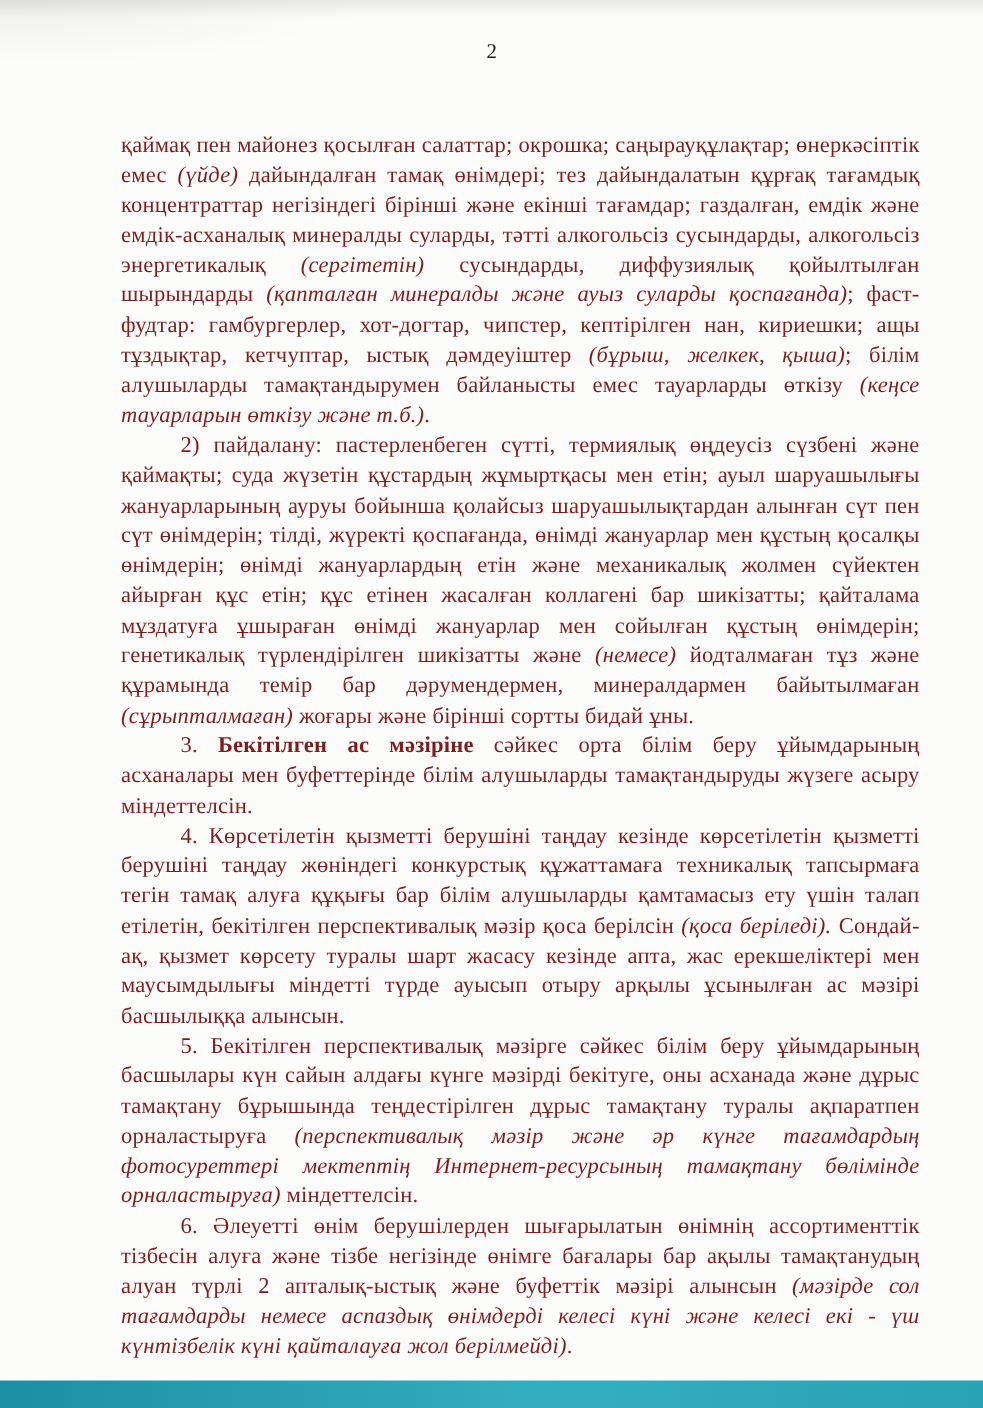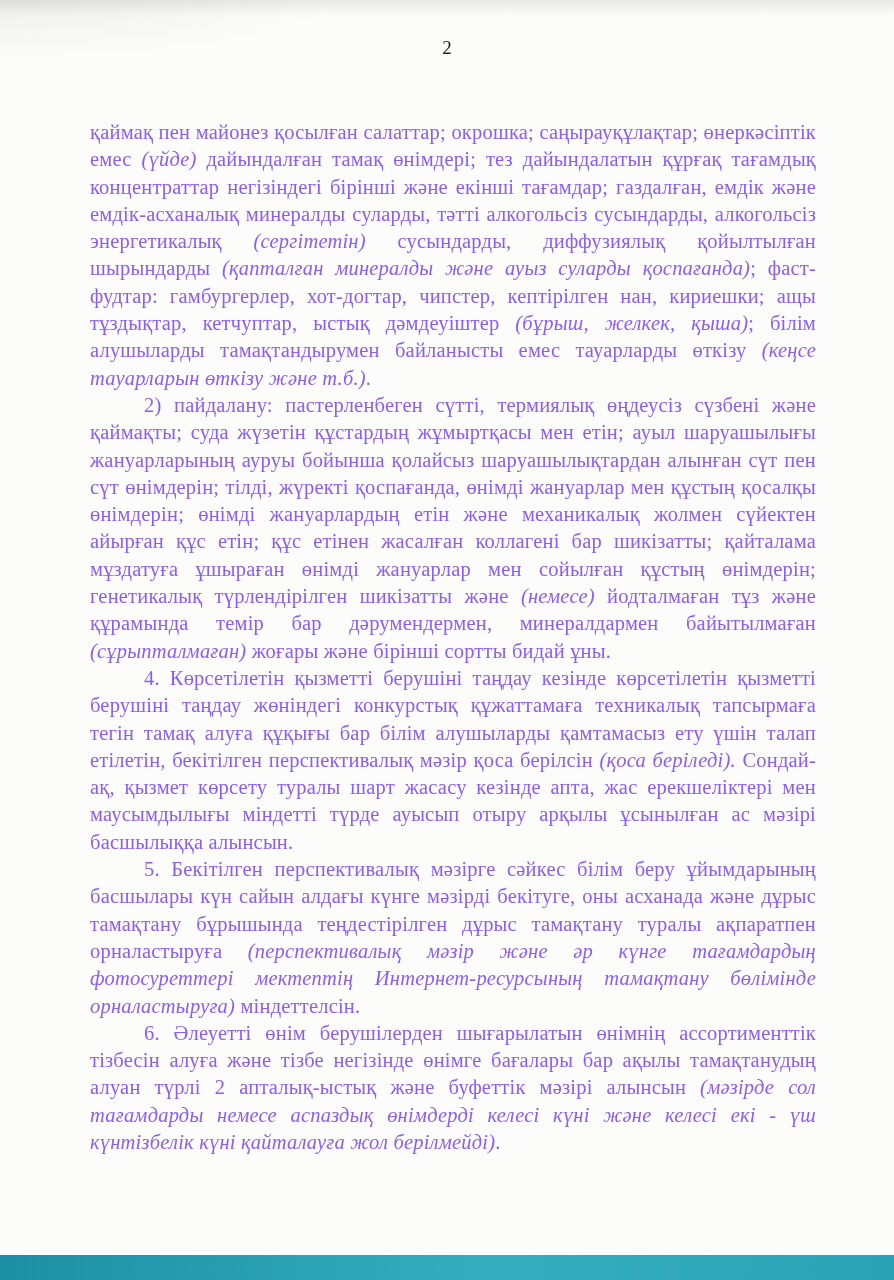--- a/index.html
+++ b/index.html
@@ -70,22 +70,23 @@
     height: 25px;
     background: linear-gradient(90deg, #1d8fa4 0%, var(--footer-color, #35aebf) 55%, #2aa2b5 100%);
   }
 </style>
 </head>
 <body>
 
 <div class="page">
   <div class="page-number">2</div>
 
-  <div class="doc-body" style="color: #8b5cf6;">
+  <div class="doc-body" style="color: #7f1d1d; margin-left: 20px;">
       <p class="para"><span>қаймақ пен майонез қосылған салаттар; окрошка; саңырауқұлақтар; өнеркәсіптік емес </span><span class="it">(үйде)</span><span> дайындалған тамақ өнімдері; тез дайындалатын құрғақ тағамдық концентраттар негізіндегі бірінші және екінші тағамдар; газдалған, емдік және емдік-асханалық минералды суларды, тәтті алкогольсіз сусындарды, алкогольсіз энергетикалық </span><span class="it">(сергітетін)</span><span> сусындарды, диффузиялық қойылтылған шырындарды </span><span class="it">(қапталған минералды және ауыз суларды қоспағанда)</span><span>; фаст-фудтар: гамбургерлер, хот-догтар, чипстер, кептірілген нан, кириешки; ащы тұздықтар, кетчуптар, ыстық дәмдеуіштер </span><span class="it">(бұрыш, желкек, қыша)</span><span>; білім алушыларды тамақтандырумен байланысты емес тауарларды өткізу </span><span class="it">(кеңсе тауарларын өткізу және т.б.)</span><span>.</span></p>
       <p class="para indent"><span>2) пайдалану: пастерленбеген сүтті, термиялық өңдеусіз сүзбені және қаймақты; суда жүзетін құстардың жұмыртқасы мен етін; ауыл шаруашылығы жануарларының ауруы бойынша қолайсыз шаруашылықтардан алынған сүт пен сүт өнімдерін; тілді, жүректі қоспағанда, өнімді жануарлар мен құстың қосалқы өнімдерін; өнімді жануарлардың етін және механикалық жолмен сүйектен айырған құс етін; құс етінен жасалған коллагені бар шикізатты; қайталама мұздатуға ұшыраған өнімді жануарлар мен сойылған құстың өнімдерін; генетикалық түрлендірілген шикізатты және </span><span class="it">(немесе)</span><span> йодталмаған тұз және құрамында темір бар дәрумендермен, минералдармен байытылмаған </span><span class="it">(сұрыпталмаған)</span><span> жоғары және бірінші сортты бидай ұны.</span></p>
+      <p class="para indent"><span>3. </span><span class="bd">Бекітілген ас мәзіріне</span><span> сәйкес орта білім беру ұйымдарының асханалары мен буфеттерінде білім алушыларды тамақтандыруды жүзеге асыру міндеттелсін.</span></p>
       <p class="para indent"><span>4. Көрсетілетін қызметті берушіні таңдау кезінде көрсетілетін қызметті берушіні таңдау жөніндегі конкурстық құжаттамаға техникалық тапсырмаға тегін тамақ алуға құқығы бар білім алушыларды қамтамасыз ету үшін талап етілетін, бекітілген перспективалық мәзір қоса берілсін </span><span class="it">(қоса беріледі).</span><span> Сондай-ақ, қызмет көрсету туралы шарт жасасу кезінде апта, жас ерекшеліктері мен маусымдылығы міндетті түрде ауысып отыру арқылы ұсынылған ас мәзірі басшылыққа алынсын.</span></p>
       <p class="para indent"><span>5. Бекітілген перспективалық мәзірге сәйкес білім беру ұйымдарының басшылары күн сайын алдағы күнге мәзірді бекітуге, оны асханада және дұрыс тамақтану бұрышында теңдестірілген дұрыс тамақтану туралы ақпаратпен орналастыруға </span><span class="it">(перспективалық мәзір және әр күнге тағамдардың фотосуреттері мектептің Интернет-ресурсының тамақтану бөлімінде орналастыруға)</span><span> міндеттелсін.</span></p>
       <p class="para indent"><span>6. Әлеуетті өнім берушілерден шығарылатын өнімнің ассортименттік тізбесін алуға және тізбе негізінде өнімге бағалары бар ақылы тамақтанудың алуан түрлі 2 апталық-ыстық және буфеттік мәзірі алынсын </span><span class="it">(мәзірде сол тағамдарды немесе аспаздық өнімдерді келесі күні және келесі екі - үш күнтізбелік күні қайталауға жол берілмейді)</span><span>.</span></p>
     </div>
 
   <div class="footer-bar"></div>
 </div>
 
 </body></html>

